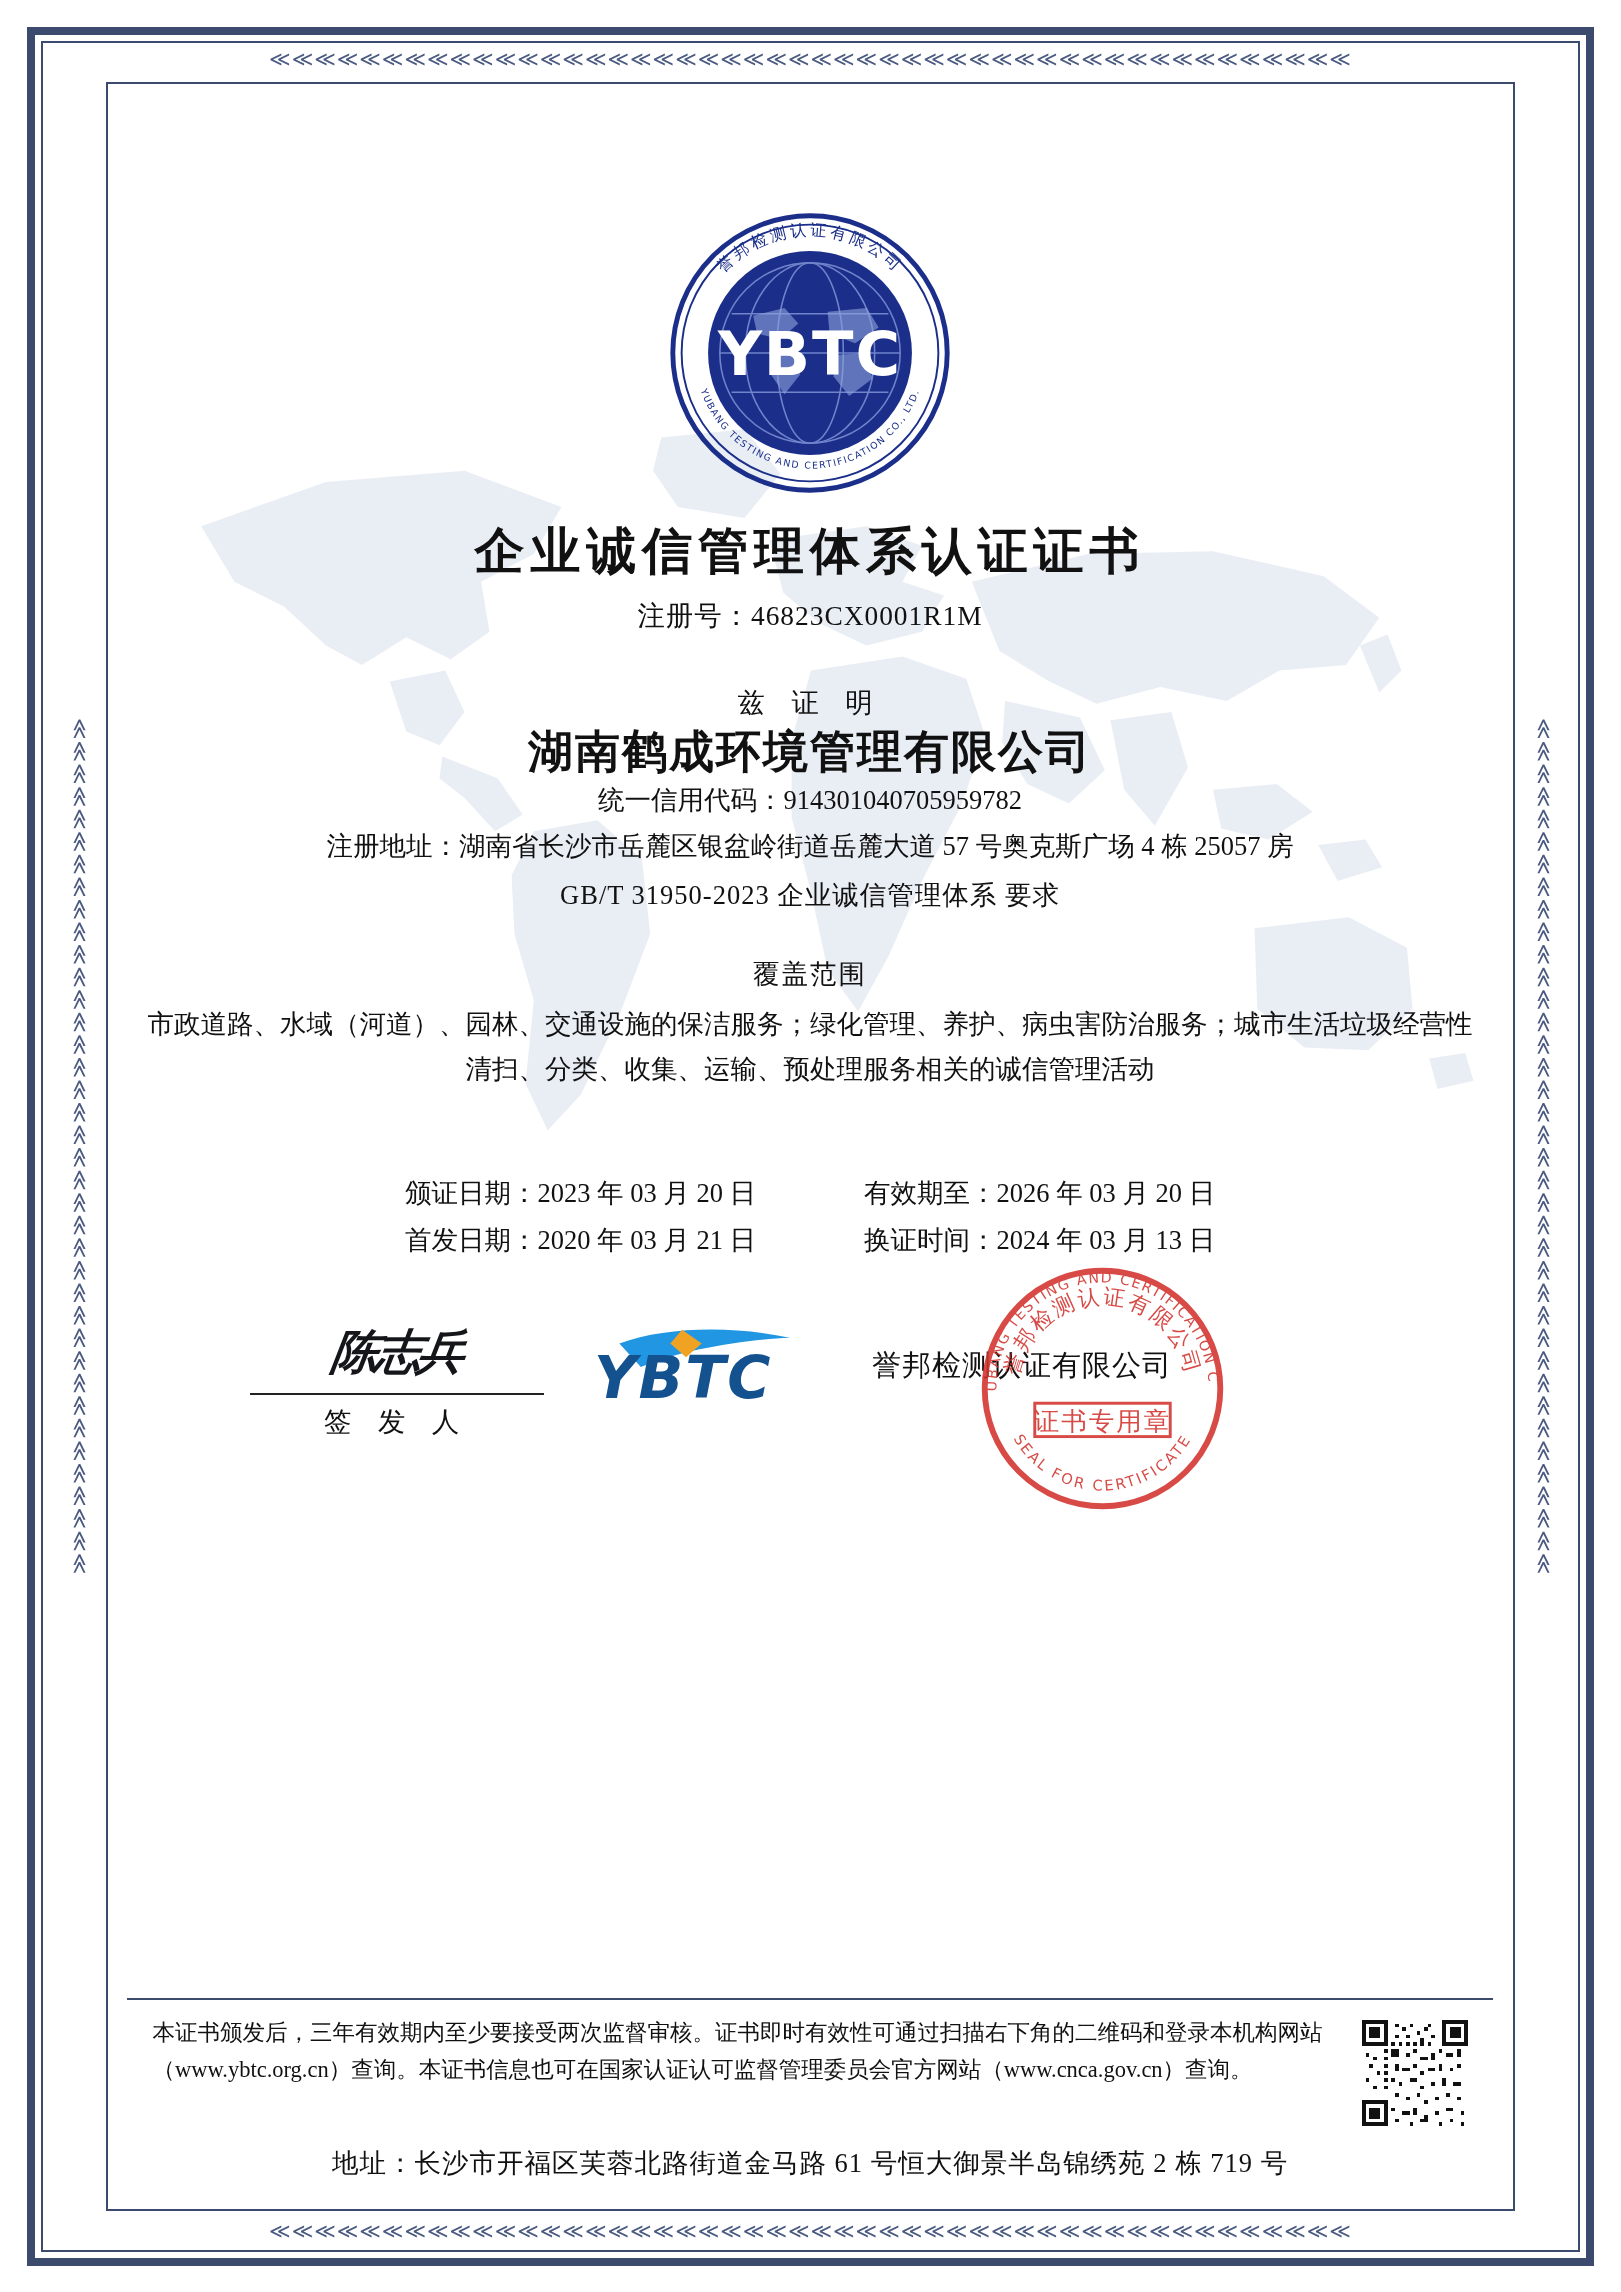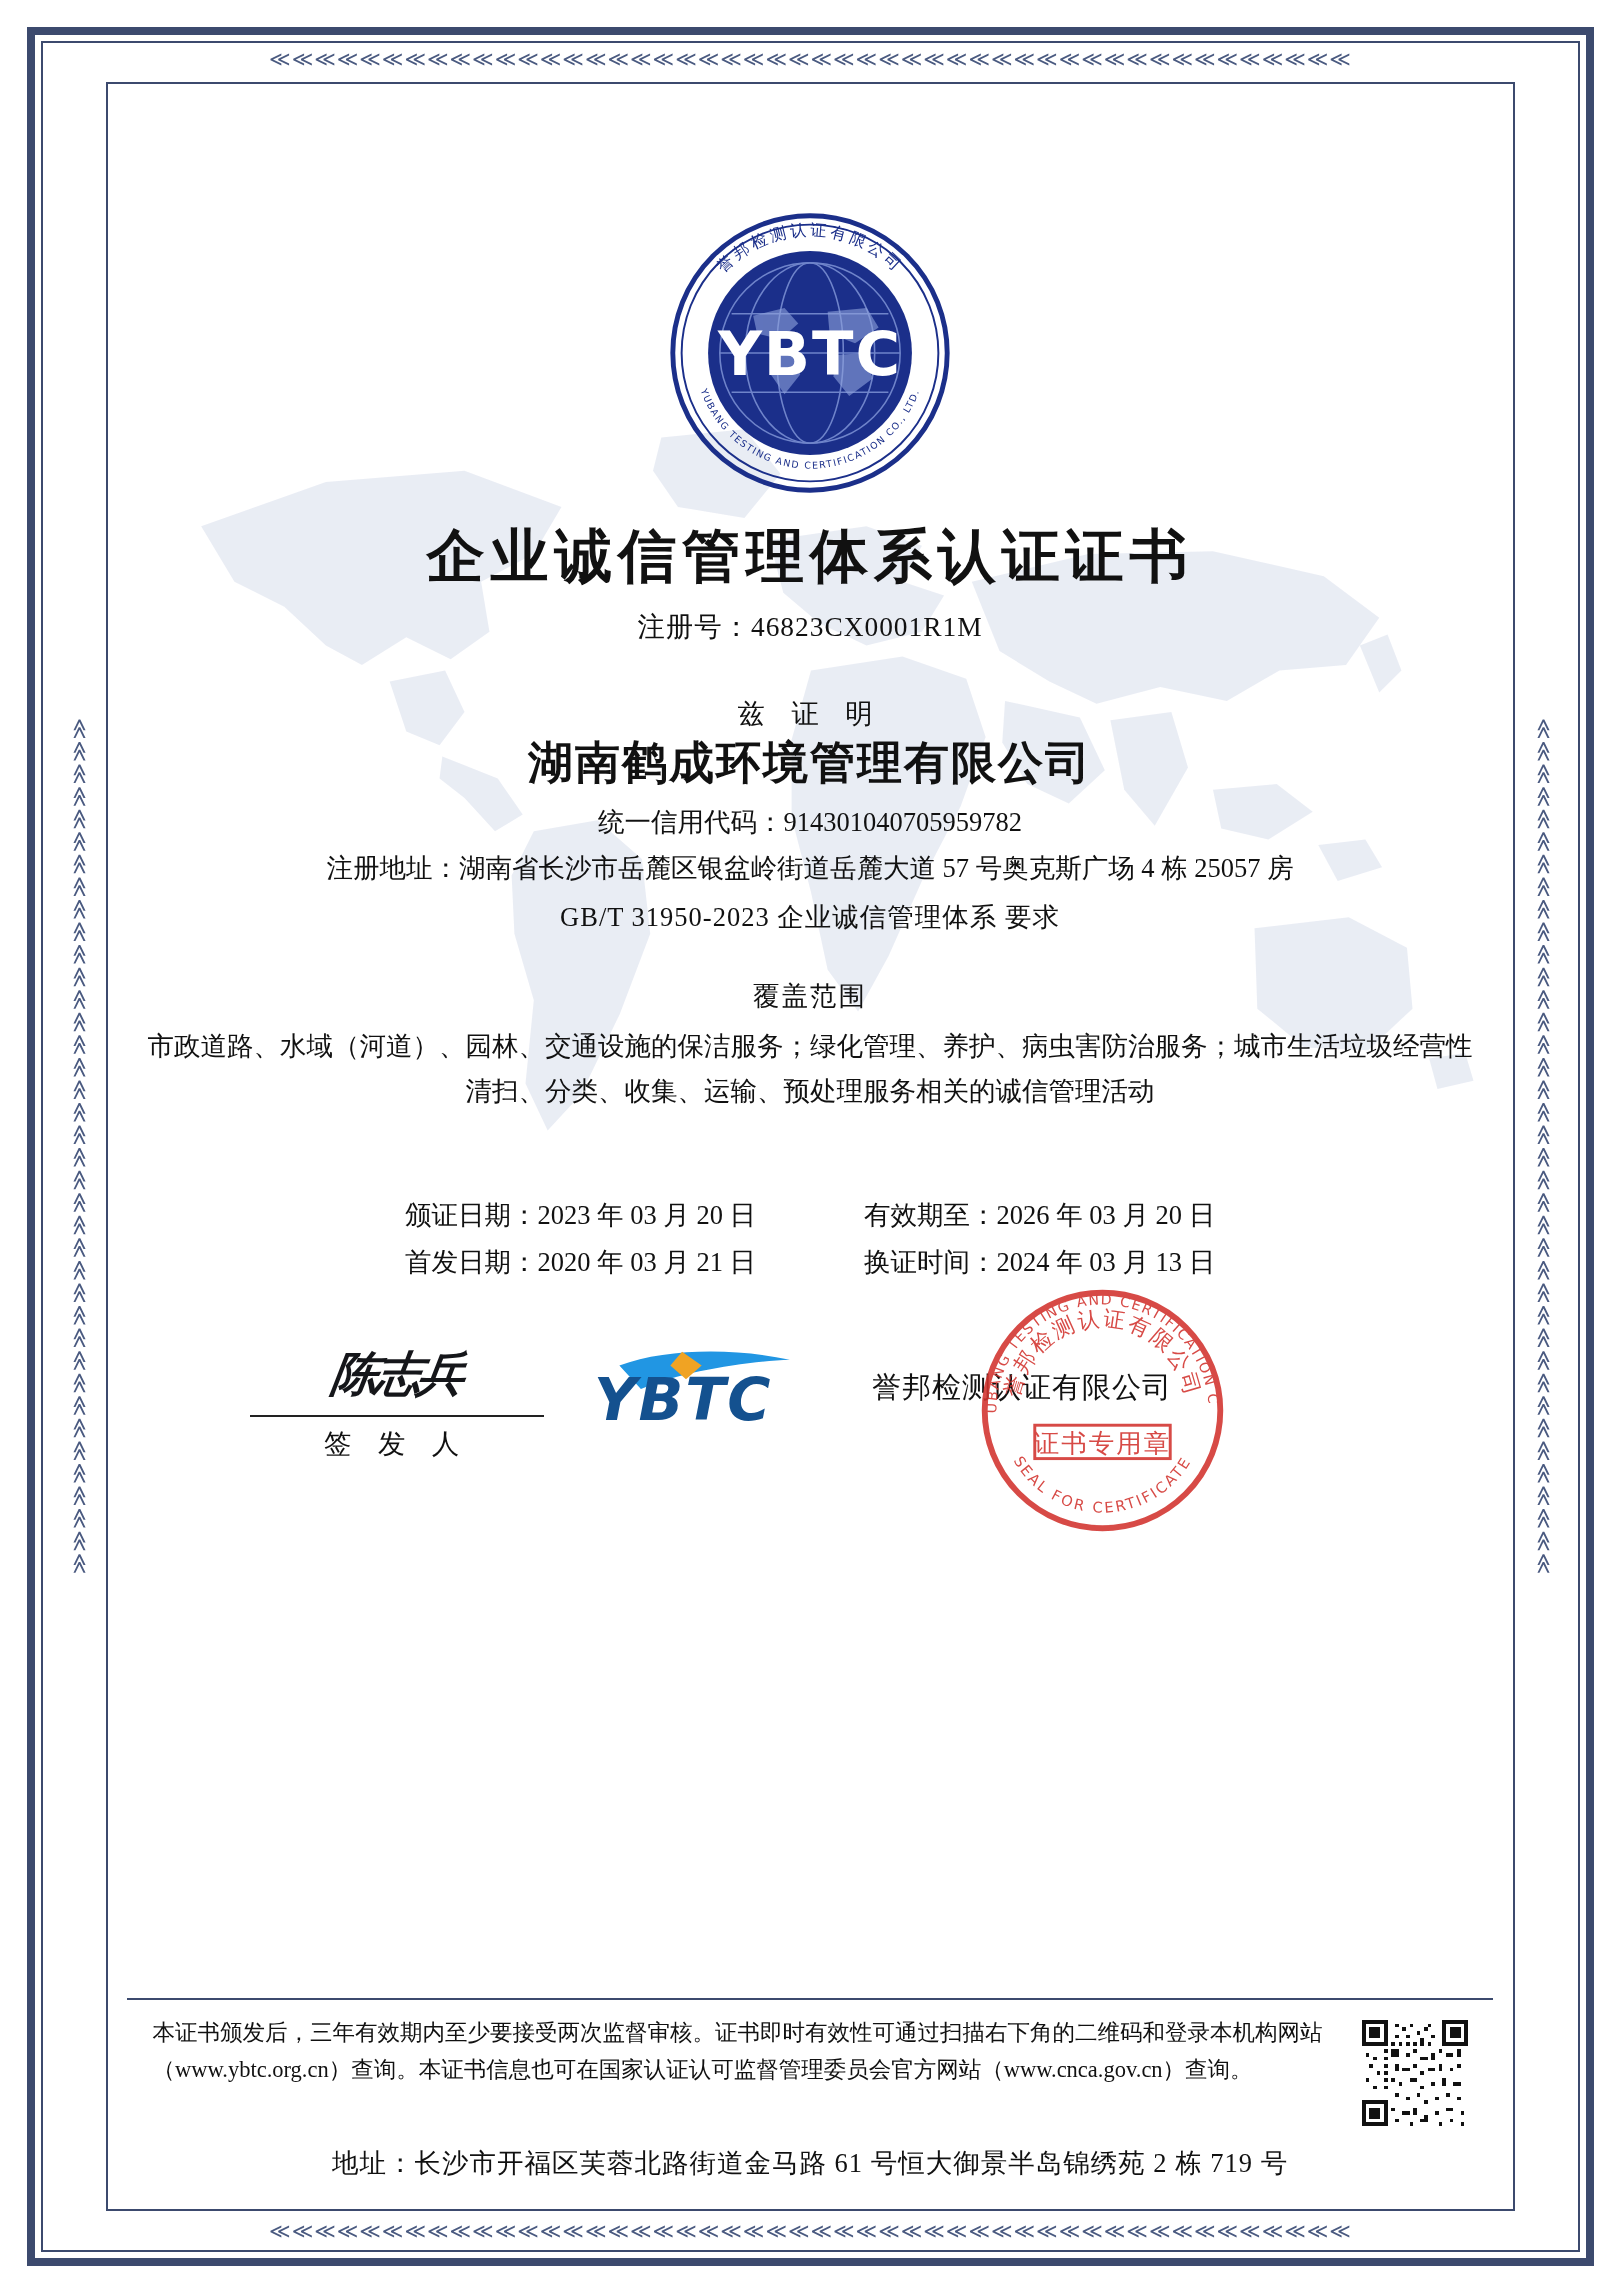--- a/index.html
+++ b/index.html
@@ -111,21 +111,21 @@
   .top-logo {
     position: relative;
     margin: 108px auto 0 auto;
     width: 294px;
     height: 294px;
   }
 
   
   .cert-title {
     margin-top: 17.6px;
-    font-size: 58px;
+    font-size: 50px;
     font-weight: bold;
     letter-spacing: 5.9px;
     color: #111111;
     font-family: "DejaVu Sans", "Liberation Sans", sans-serif;
   }
   .reg-no {
     margin-top: 13.7px;
     font-size: 27.4px;
     color: #111111;
     letter-spacing: 1px;
@@ -138,21 +138,21 @@
   }
   .company {
     margin-top: 1px;
     font-size: 45px;
     font-weight: bold;
     letter-spacing: 2px;
     color: #111;
     font-family: "DejaVu Sans", "Liberation Sans", sans-serif;
   }
   .credit-code {
-    margin-top: 11px;
+    margin-top: 0;
     font-size: 26.5px;
     color: #111;
   }
   .addr-line {
     margin-top: 7.8px;
     font-size: 26.5px;
     color: #111;
     line-height: 41px;
   }
   .addr-block {

